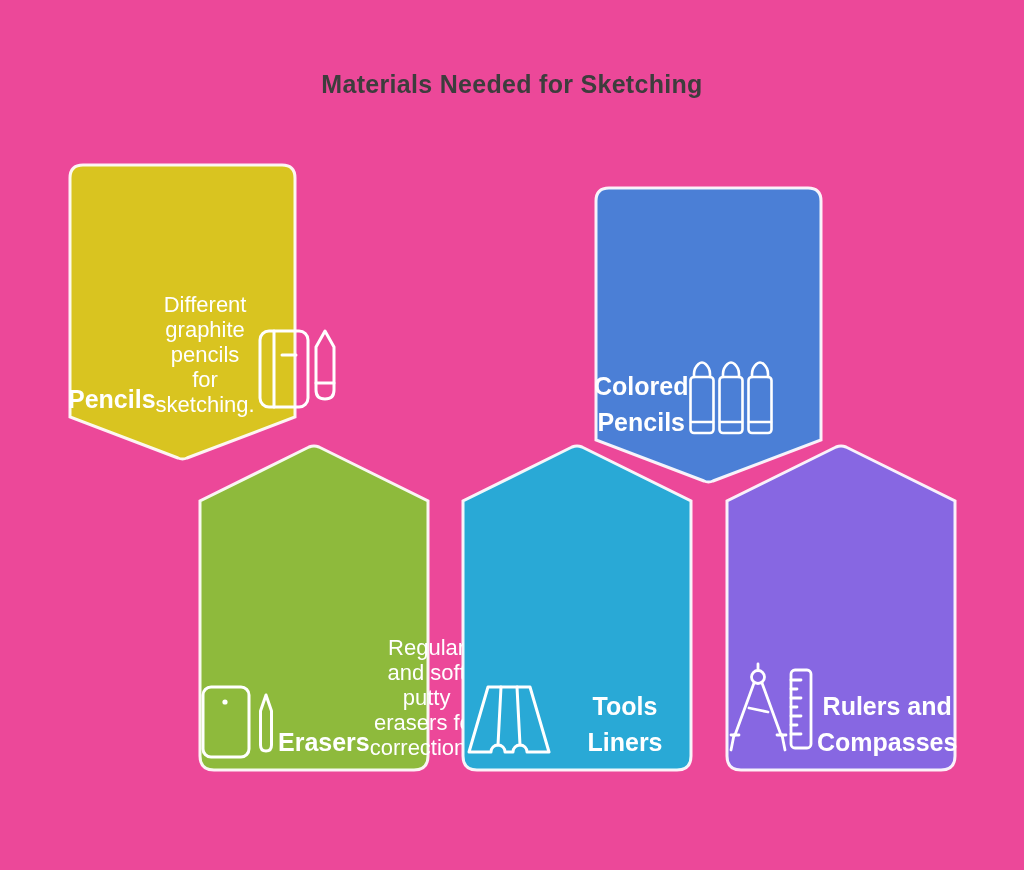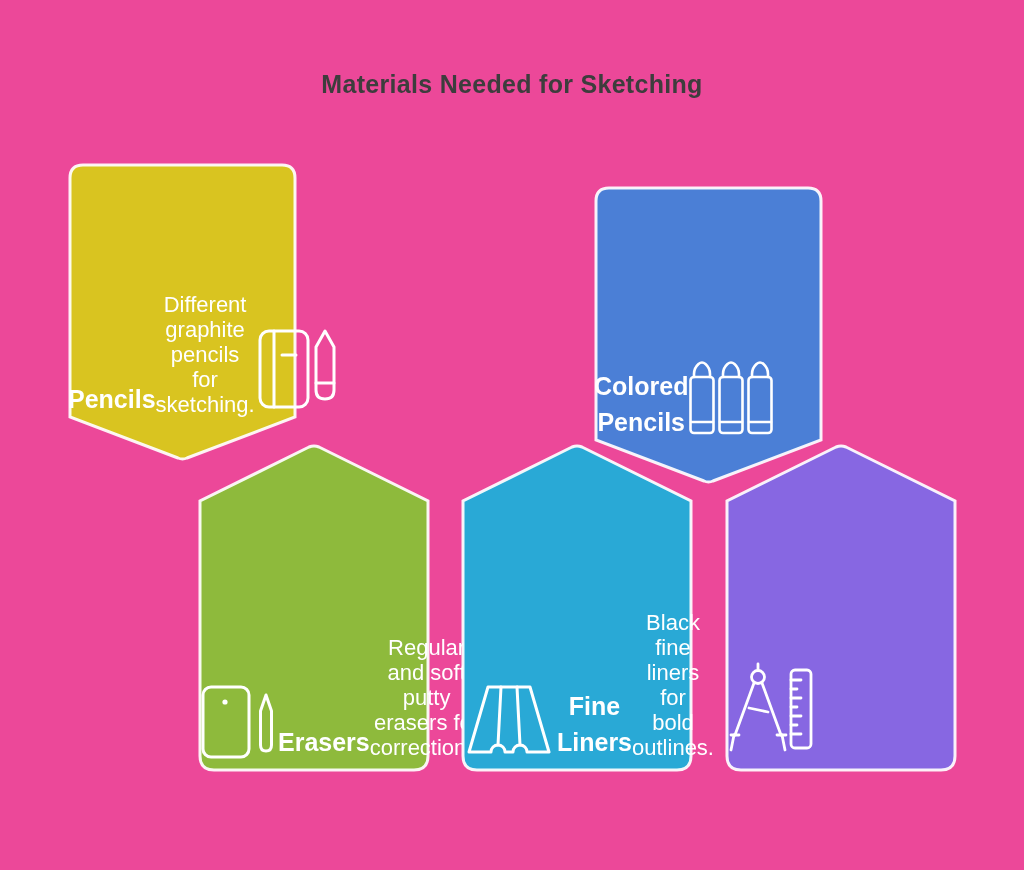--- a/index.html
+++ b/index.html
@@ -110,23 +110,21 @@
       <path d="M111,4 Q116,2 121,4 L230,58 V313 Q230,327 216,327 H16 Q2,327 2,313 V58 Z" stroke="rgba(255,255,255,0.92)" stroke-width="3" fill="#29a9d6"></path>
     </svg>
     <div class="content">
       <div class="icon-wrap">
         <svg width="96" height="78" viewBox="0 0 96 78" fill="none" stroke="#ffffff" stroke-width="3" stroke-linecap="round" stroke-linejoin="round">
           <path d="M27,5 H69 L88,70 H66 A7,7 0 0 0 52,70 H44 A7,7 0 0 0 30,70 H8 Z"></path>
           <path d="M40,5 L37,63"></path>
           <path d="M56,5 L59,63"></path>
         </svg>
       </div>
-      <div class="card-title">Fine Liners</div>
-      <div class="card-desc">Black fine liners for
-bold outlines.</div>
+      <div class="card-title">Tools Liners</div>
     </div>
   </div>
 
   <div class="card bottom c6">
     <svg class="shape" width="232" height="329" viewBox="0 0 232 329">
       <path d="M111,4 Q116,2 121,4 L230,58 V313 Q230,327 216,327 H16 Q2,327 2,313 V58 Z" stroke="rgba(255,255,255,0.92)" stroke-width="3" fill="#8767e2"></path>
     </svg>
     <div class="content">
       <div class="icon-wrap">
         <svg width="92" height="98" viewBox="0 0 92 98" fill="none" stroke="#ffffff" stroke-width="2.8" stroke-linecap="round" stroke-linejoin="round">
@@ -142,16 +140,18 @@
           <rect x="66" y="8" width="20" height="78" rx="4"></rect>
           <path d="M66,18 H76"></path>
           <path d="M66,27 H72"></path>
           <path d="M66,36 H76"></path>
           <path d="M66,45 H72"></path>
           <path d="M66,54 H76"></path>
           <path d="M66,63 H72"></path>
           <path d="M66,72 H76"></path>
         </svg>
       </div>
+      <div class="card-title">Rulers and
+Compasses</div>
     </div>
   </div>
 
 </div>
 
 </body></html>

